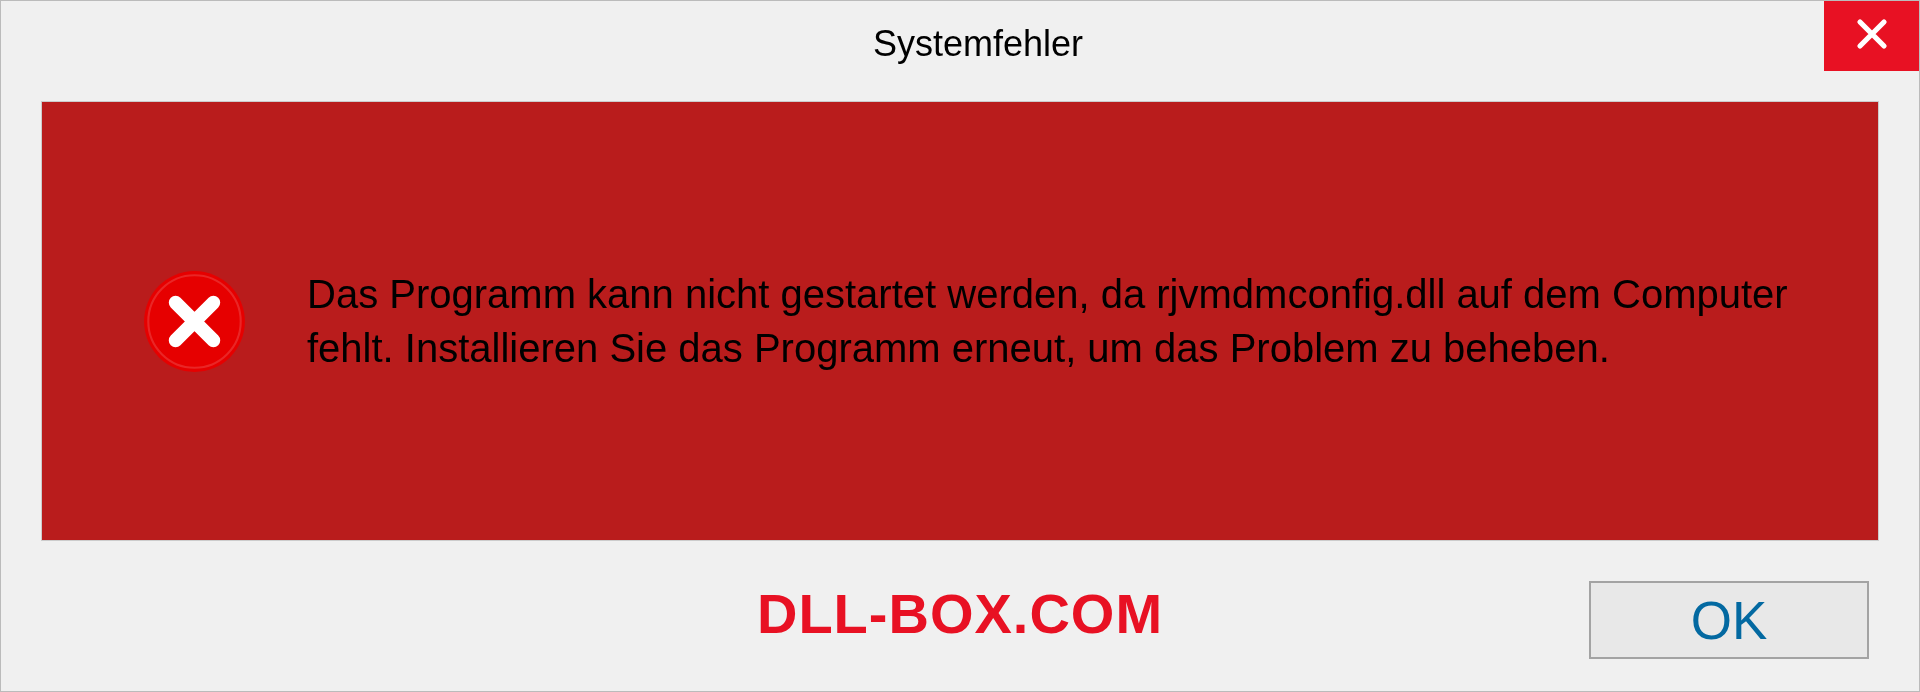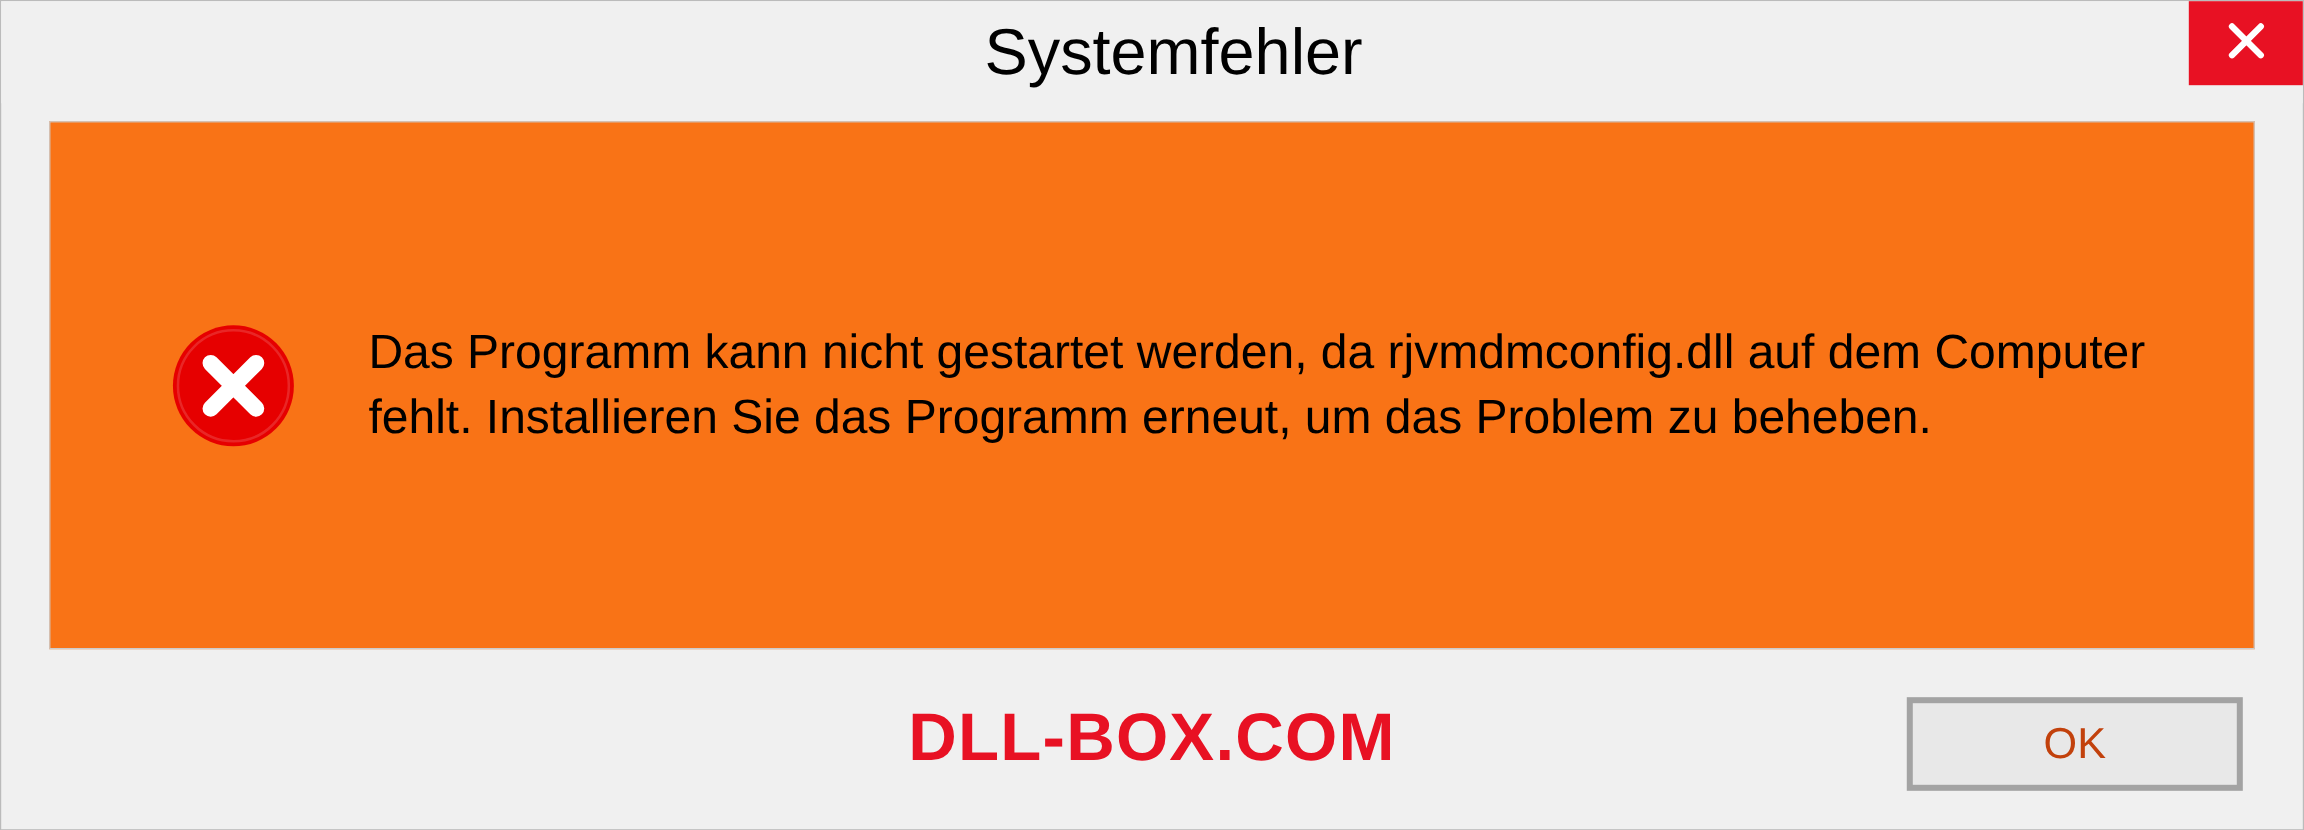--- a/index.html
+++ b/index.html
@@ -29,21 +29,21 @@
     .titlebar {
       height: 85px;
       display: flex;
       align-items: center;
       justify-content: center;
       position: relative;
       background: #f0f0f0;
     }
     
     .title {
-      font-size: 54px;
+      font-size: 36px;
       font-weight: 400;
       color: #000;
       text-align: right;
       margin-left: 36px;
     }
     
     .close-btn {
       position: absolute;
       top: 0;
       right: 0;
@@ -56,21 +56,21 @@
       cursor: pointer;
     }
     
     .close-btn svg {
       width: 36px;
       height: 36px;
     }
     
     .content-area {
       margin: 15px 40px 20px 40px;
-      background: #f97316;
+      background: #b91c1c;
       border: 1px solid #ccc;
       flex: 1;
       display: flex;
       align-items: center;
       padding: 50px 70px 50px 100px;
     }
     
     .error-icon {
       flex-shrink: 0;
       margin-right: 60px;
@@ -106,23 +106,23 @@
       font-weight: 900;
       color: #e81123;
       letter-spacing: 1px;
       font-family: Arial, sans-serif;
     }
     
     .ok-button {
       width: 280px;
       height: 78px;
       background: #e8e8e8;
-      border: 5px solid #a3a3a3;
-      font-size: 36px;
-      color: #c2410c;
+      border: 2px solid #a3a3a3;
+      font-size: 53px;
+      color: #0369a1;
       cursor: pointer;
       display: flex;
       align-items: center;
       justify-content: center;
       font-family: inherit;
     }
   </style>
 </head>
 <body>
 

